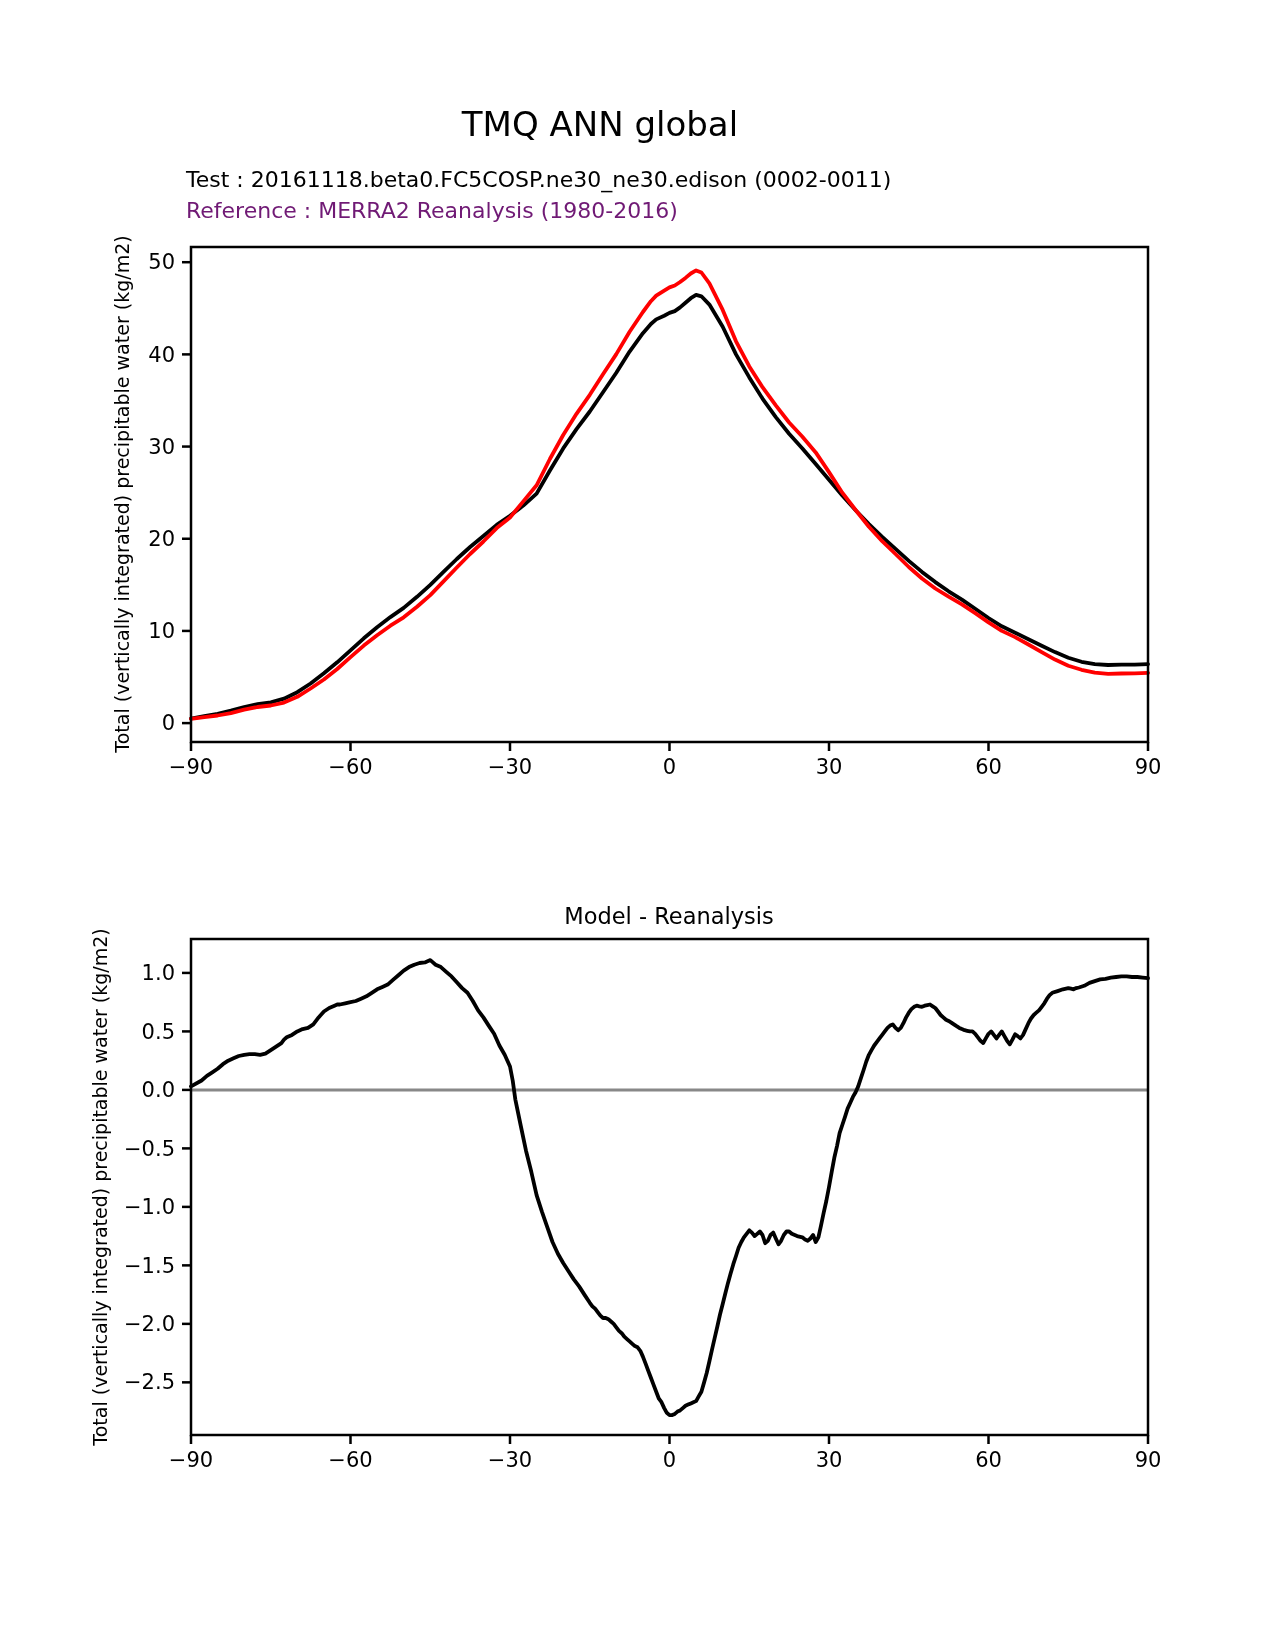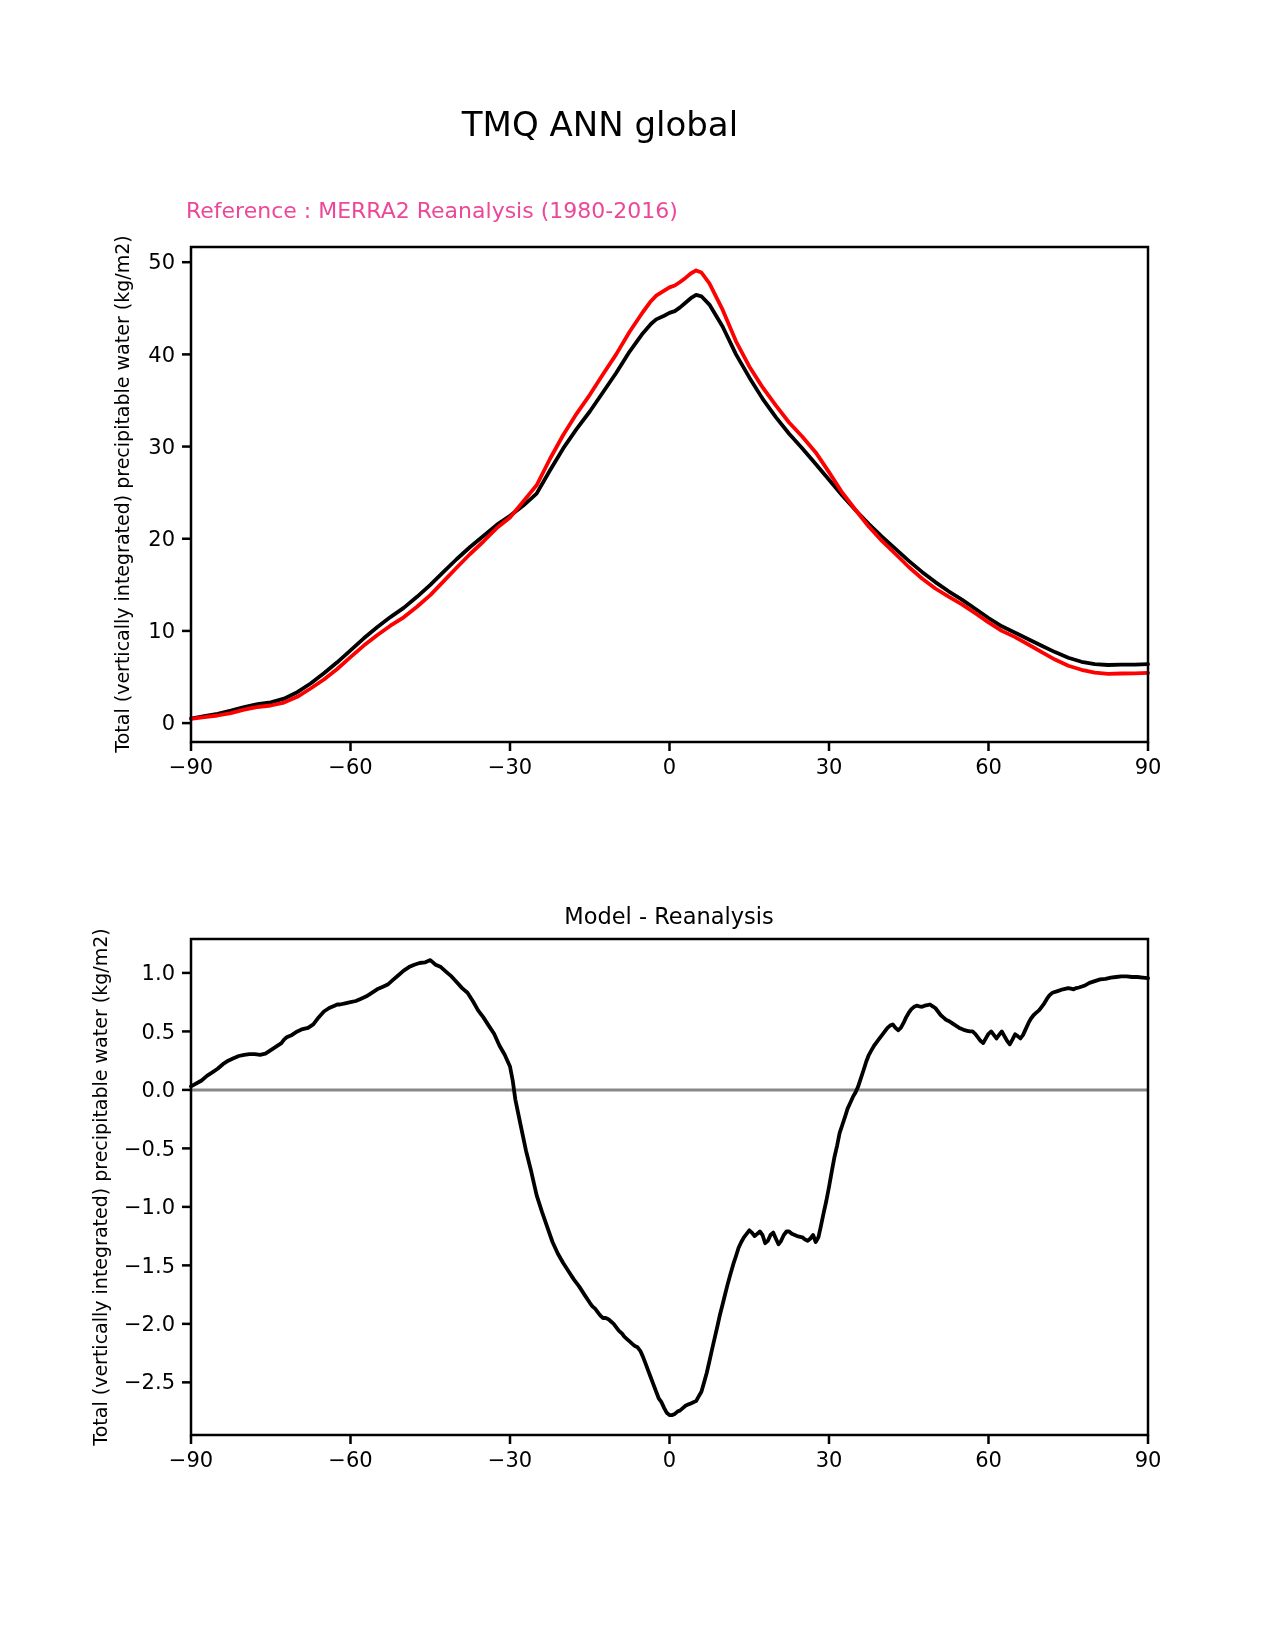--- a/index.html
+++ b/index.html
@@ -1,21 +1,21 @@
 <!DOCTYPE html>
 <html><head>
 <meta charset="utf-8">
 <style>
   html,body{margin:0;padding:0;background:#ffffff;}
   .fig{position:relative;width:1275px;height:1650px;background:#ffffff;
        font-family:"DejaVu Sans","Liberation Sans",sans-serif;color:#000;overflow:hidden;}
   .abs{position:absolute;white-space:nowrap;}
   .main-title{top:74px;left:600px;transform:translateX(-50%);font-size:34px;margin-top:30px;}
   .test-label{top:167px;left:186px;font-size:22px;}
-  .ref-label{top:198px;left:186px;font-size:22px;color:#ec4899;}
+  .ref-label{top:198px;left:186px;font-size:22px;color:#701a75;}
   .plot2-title{top:903px;left:669px;transform:translateX(-50%);font-size:22.5px;}
   .ylab{font-size:19px;transform:translate(-50%,-50%) rotate(-90deg);}
   .ylab1{left:122px;top:494px;}
   .ylab2{left:100px;top:1187px;}
   svg{position:absolute;left:0;top:0;}
 </style>
 </head>
 <body>
 
 <div class="fig">
@@ -77,17 +77,18 @@
       <line x1="182" x2="191" y1="1206.8867924528302" y2="1206.8867924528302" stroke="#000" stroke-width="2.5"></line>
       <text x="175" y="1214.0267924528303" text-anchor="end" font-size="21" fill="#000">−1.0</text>
       <line x1="182" x2="191" y1="1265.377358490566" y2="1265.377358490566" stroke="#000" stroke-width="2.5"></line>
       <text x="175" y="1272.517358490566" text-anchor="end" font-size="21" fill="#000">−1.5</text>
       <line x1="182" x2="191" y1="1323.867924528302" y2="1323.867924528302" stroke="#000" stroke-width="2.5"></line>
       <text x="175" y="1331.007924528302" text-anchor="end" font-size="21" fill="#000">−2.0</text>
       <line x1="182" x2="191" y1="1382.3584905660377" y2="1382.3584905660377" stroke="#000" stroke-width="2.5"></line>
       <text x="175" y="1389.4984905660378" text-anchor="end" font-size="21" fill="#000">−2.5</text>
     </svg>
   <div class="abs main-title">TMQ ANN global</div>
+  <div class="abs test-label">Test : 20161118.beta0.FC5COSP.ne30_ne30.edison (0002-0011)</div>
   <div class="abs ref-label">Reference : MERRA2 Reanalysis (1980-2016)</div>
   <div class="abs ylab ylab1">Total (vertically integrated) precipitable water (kg/m2)</div>
   <div class="abs plot2-title">Model - Reanalysis</div>
   <div class="abs ylab ylab2">Total (vertically integrated) precipitable water (kg/m2)</div>
 </div>
 
 </body></html>

